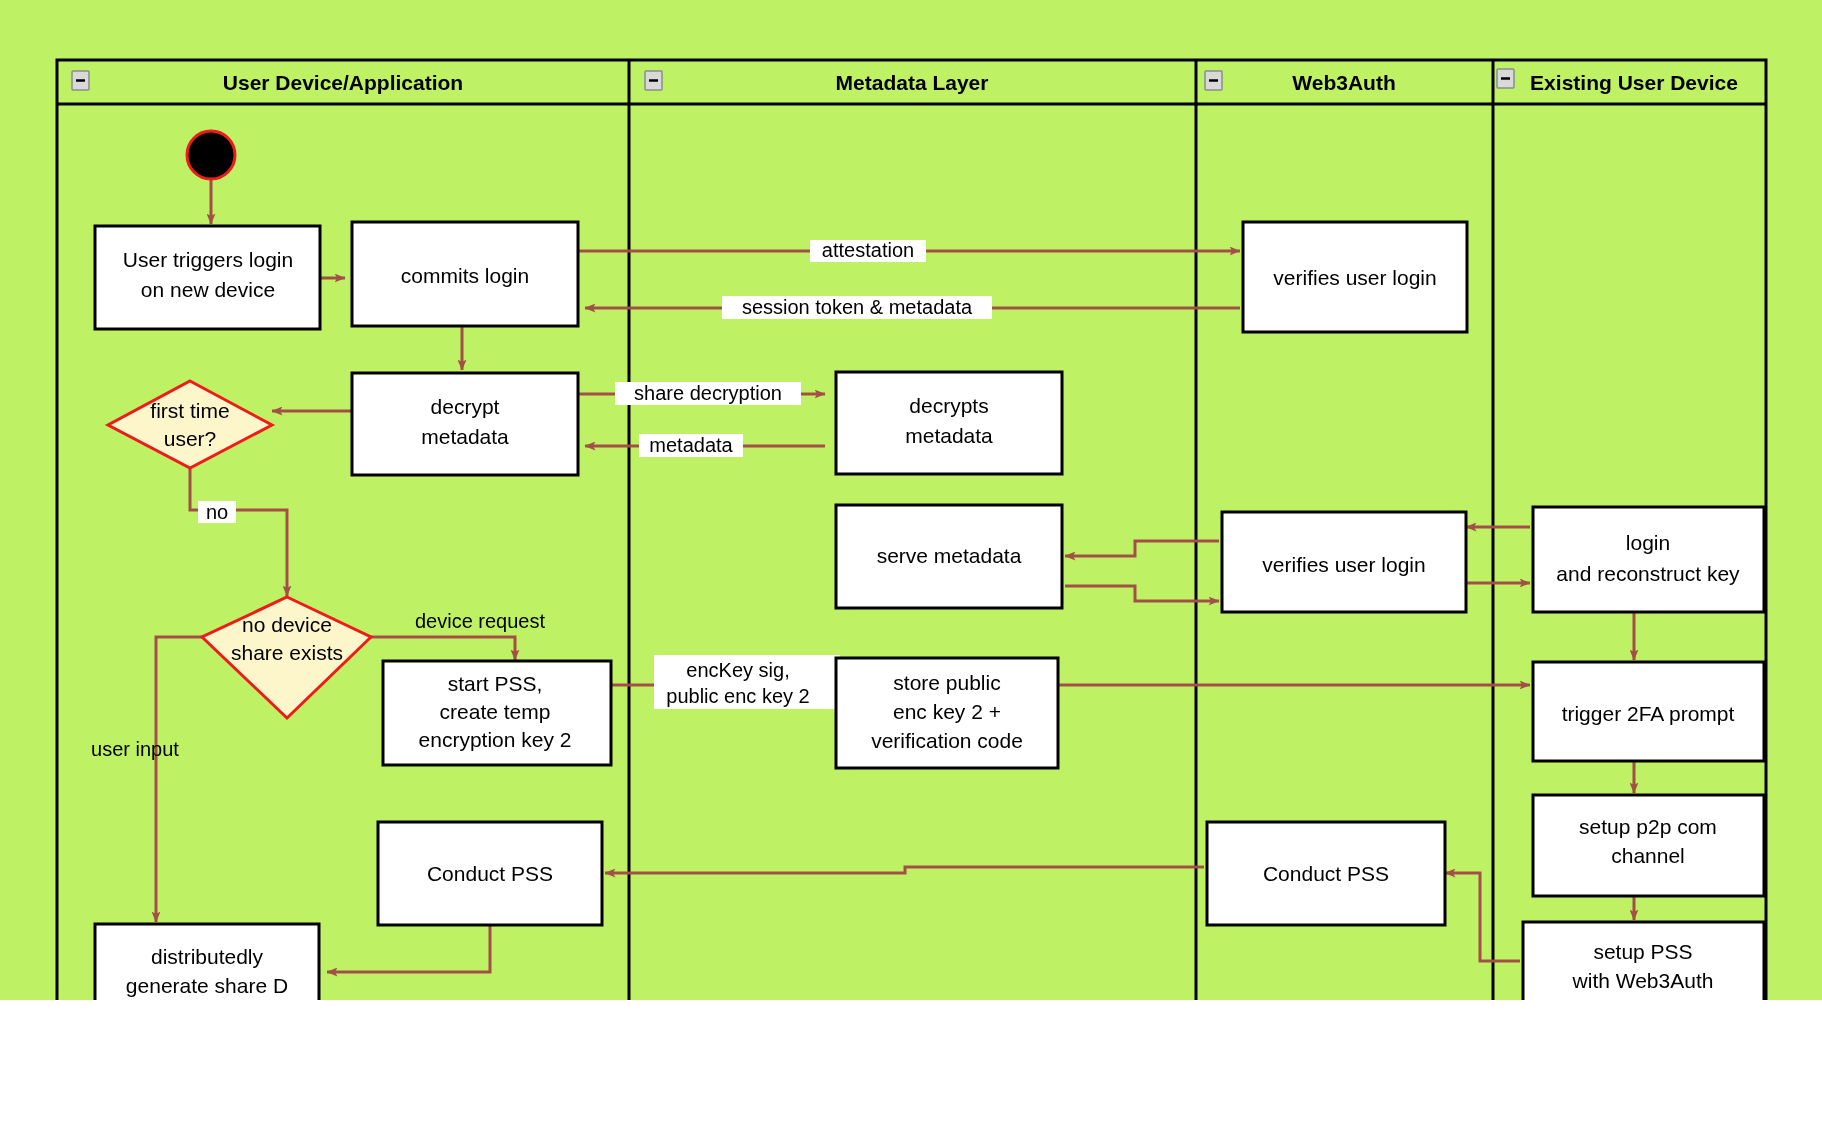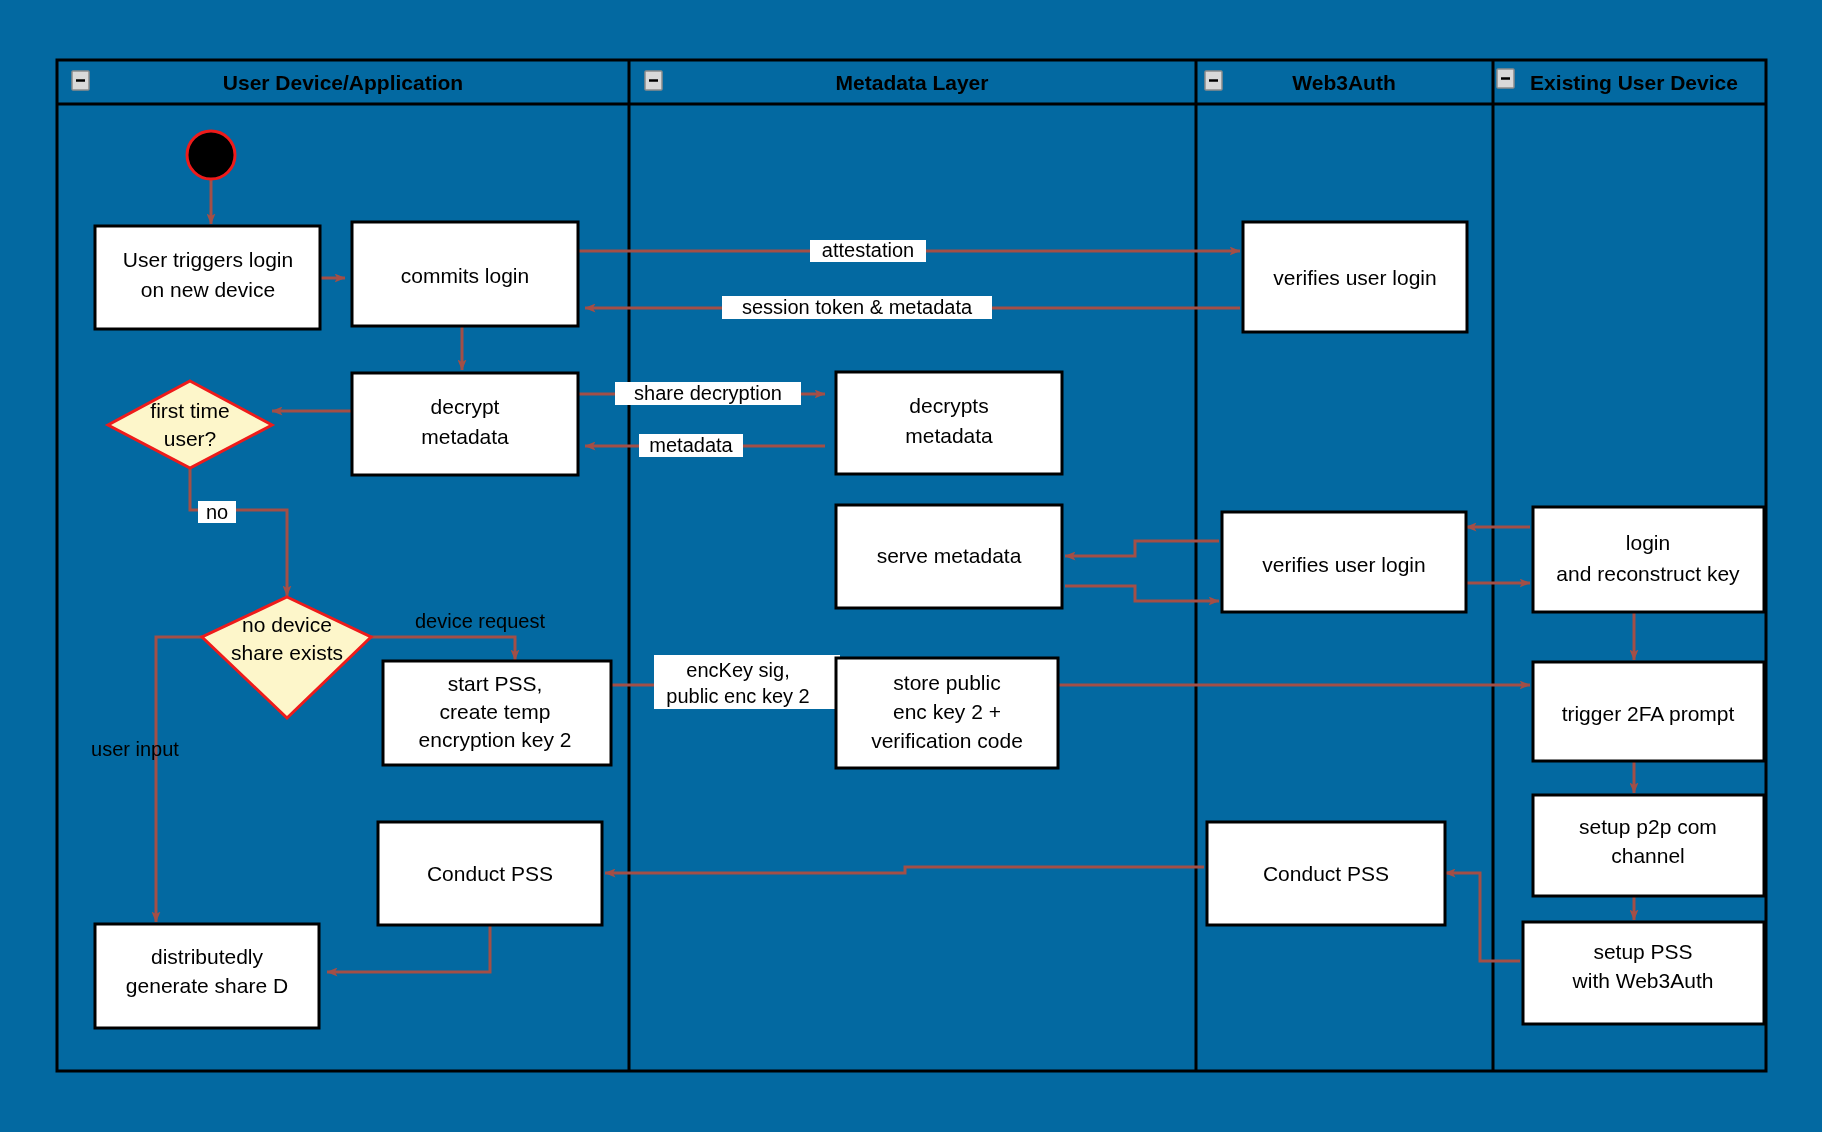--- a/index.html
+++ b/index.html
@@ -4,22 +4,22 @@
 <style>
   html, body {
     margin: 0;
     padding: 0;
     background: #ffffff;
     font-family: "Liberation Sans", sans-serif;
   }
   #page {
     position: relative;
     width: 1822px;
-    height: 1132px;
-    background: #0369a1;
+    height: 1000px;
+    background: #bef264;
     overflow: hidden;
   }
   svg#diagram {
     position: absolute;
     left: 0;
     top: 0;
     width: 1822px;
     height: 1132px;
   }
   .lane-border { fill: none; stroke: #000000; stroke-width: 3; }

